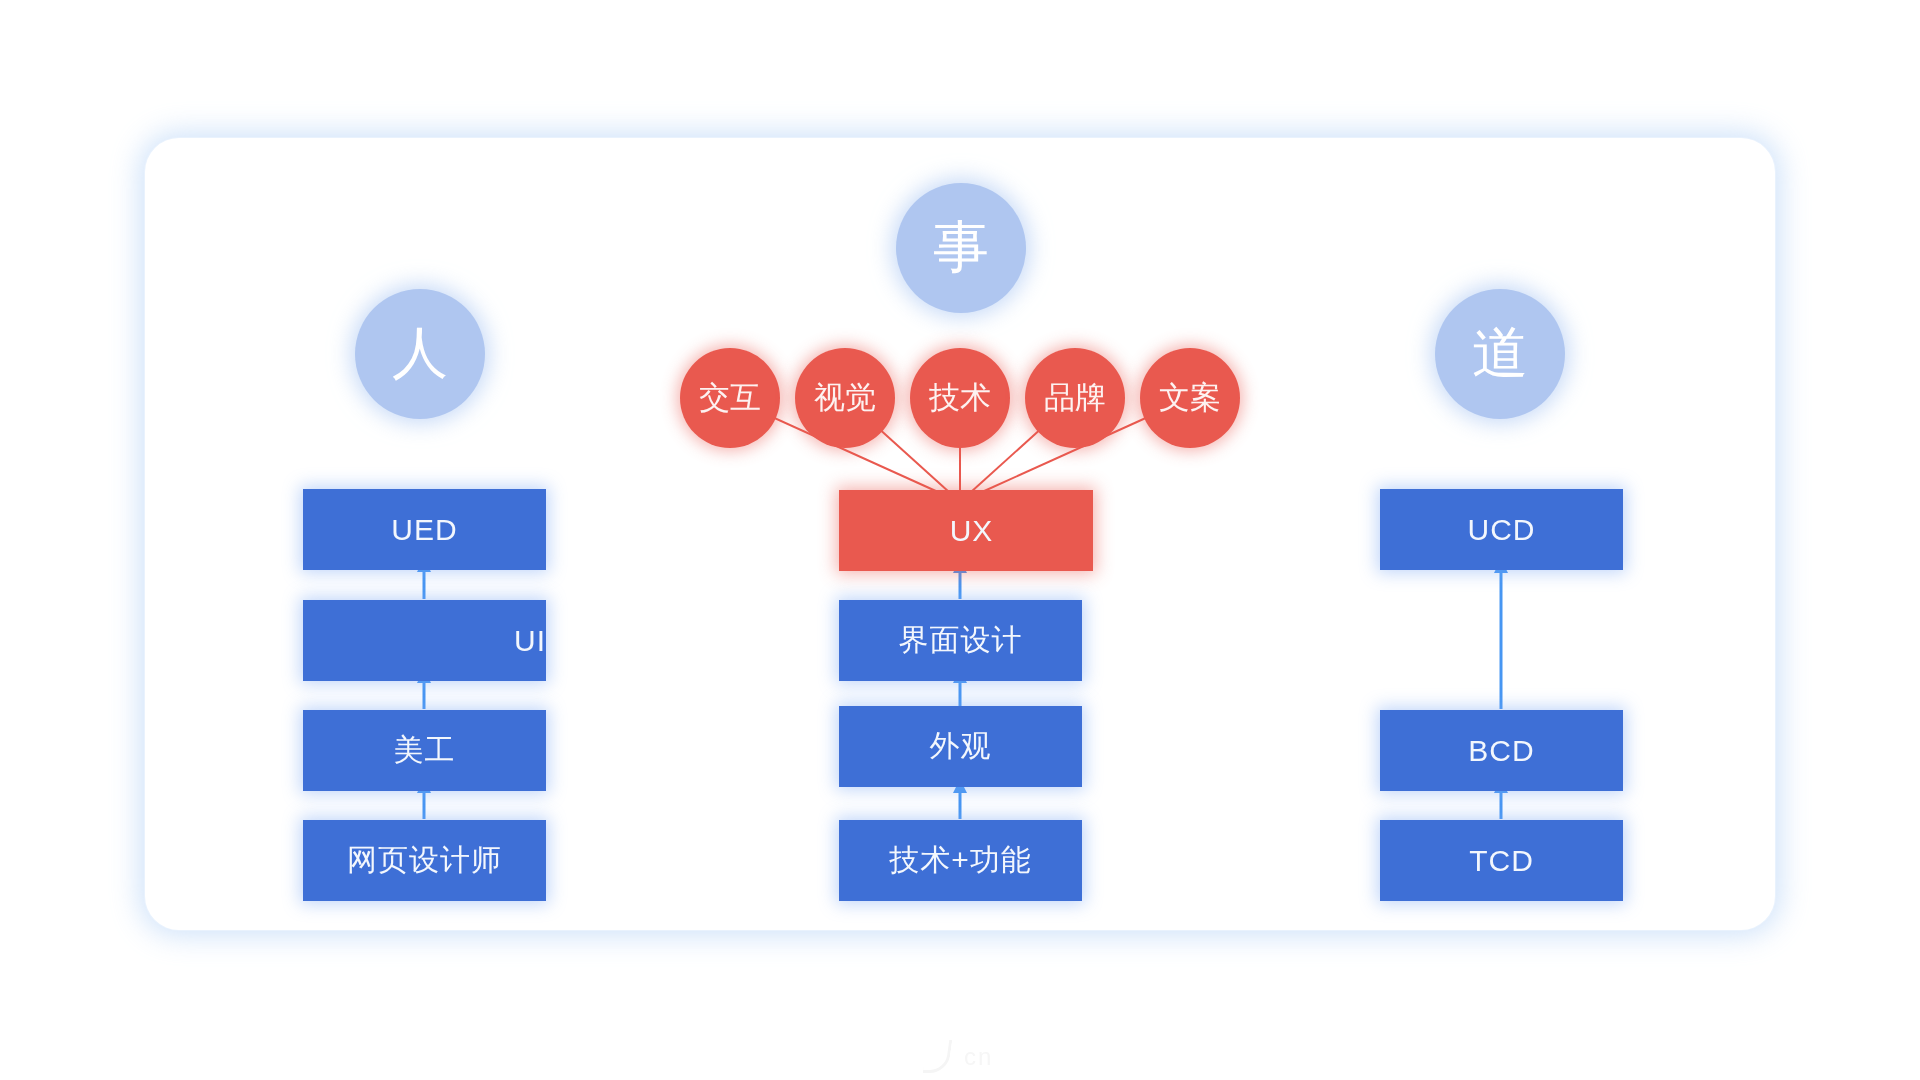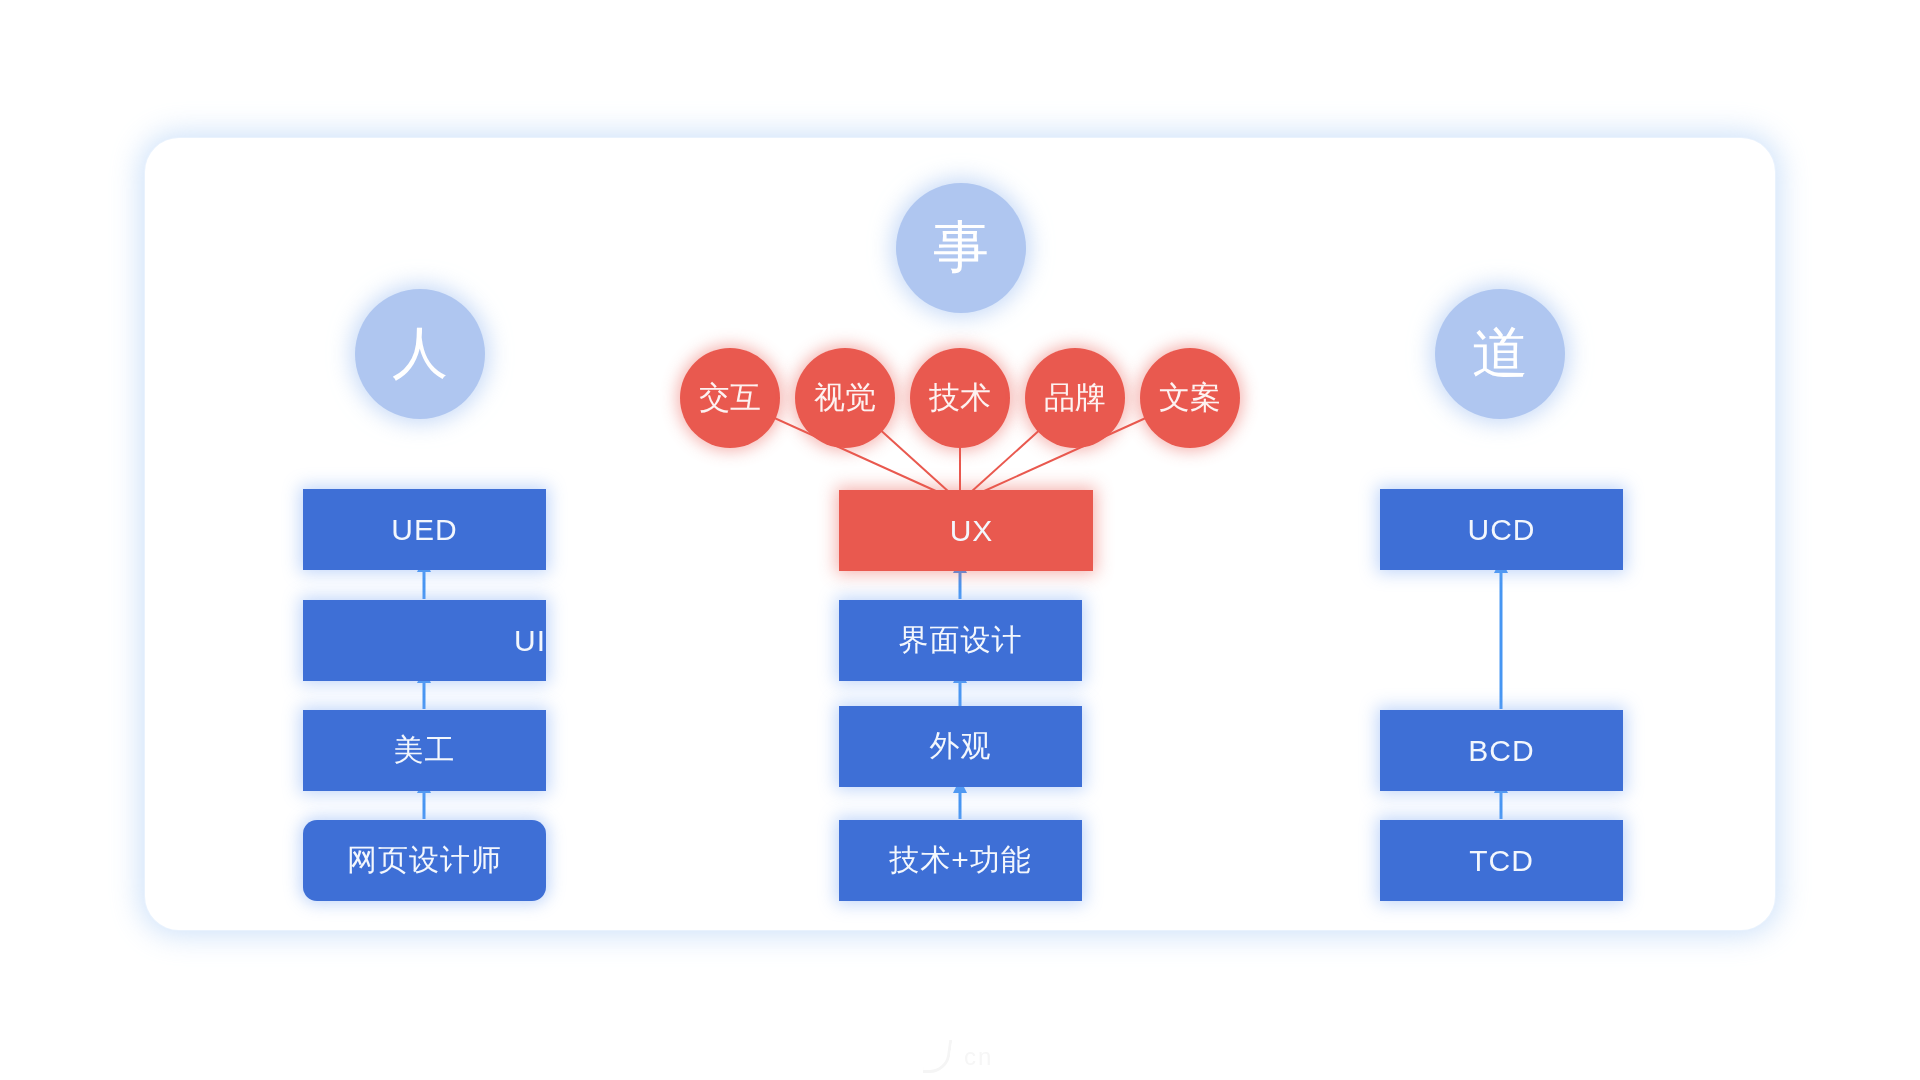--- a/index.html
+++ b/index.html
@@ -161,21 +161,21 @@
 
   <div class="node blue-box" style="left:303px; top:489px;">
     <span>UED</span>
   </div>
   <div class="node blue-box" style="left:303px; top:600px;justify-content:flex-end;">
     <span>UI</span>
   </div>
   <div class="node blue-box" style="left:303px; top:710px;">
     <span>美工</span>
   </div>
-  <div class="node blue-box" style="left:303px; top:820px;border-radius:14px;">
+  <div class="node blue-box" style="left:303px; top:820px;">
     <span>网页设计师</span>
   </div>
 
   <div class="node red-box" style="left:839px; top:490px;padding-left:11px;">
     <span>UX</span>
   </div>
   <div class="node blue-box" style="left:839px; top:600px;">
     <span>界面设计</span>
   </div>
   <div class="node blue-box" style="left:839px; top:690px;margin-top:16px;">

